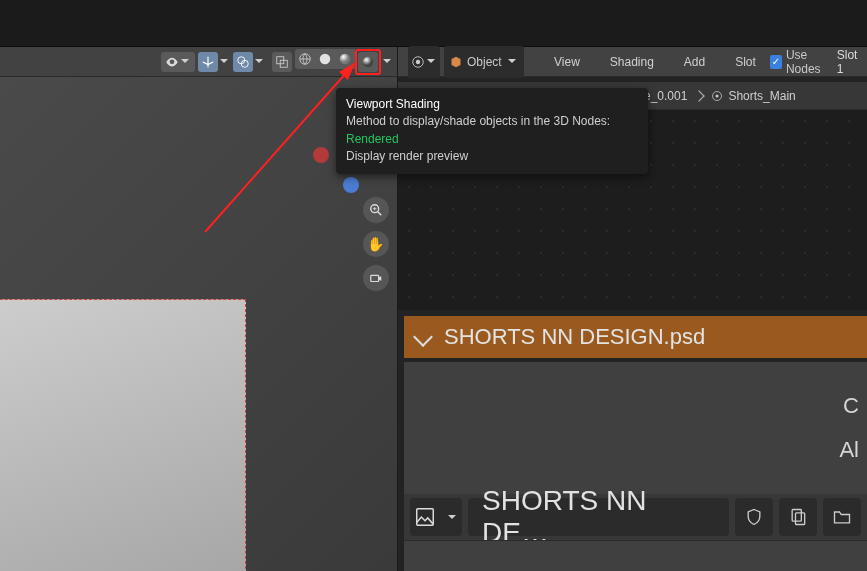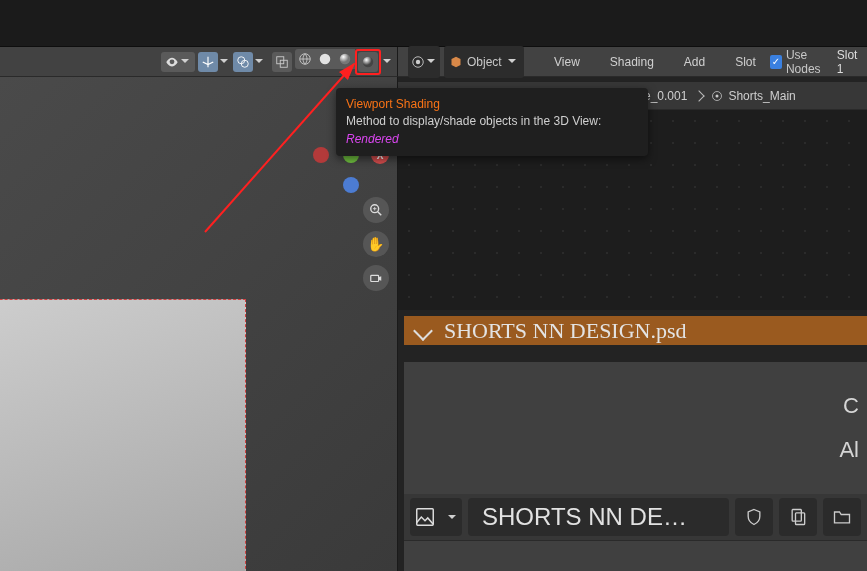--- a/index.html
+++ b/index.html
@@ -113,36 +113,36 @@
   .vp-controls { position:absolute; right:8px; top:120px; display:flex; flex-direction:column; gap:8px;}
   .vp-ctrl { width:26px;height:26px;border-radius:50%;background:rgba(90,90,90,0.85);display:flex;align-items:center;justify-content:center;color:#ddd;font-size:14px;cursor:pointer;}
   
   .tooltip {
     position:absolute; left:336px; top:88px; width:312px;
     background:#1f1f1f; padding:8px 10px; border-radius:4px;
     box-shadow:0 3px 8px rgba(0,0,0,0.5);
     font-size:12px; color:#cfcfcf; line-height:1.45;
     z-index:20;
   }
-  .tooltip .linkish { color:#d946ef;font-style:italic; }
+  .tooltip .linkish { color:#22c55e; }
   
   .arrow-svg { position:absolute; left:0; top:0; z-index:30; pointer-events:none;}
   
   .node-area {
     position:absolute; left:398px; top:110px; right:0; height:200px;
     background:#1d1d1d;
     background-image: radial-gradient(#2b2b2b 1px, transparent 1px);
     background-size:22px 22px;
   }
   
   .orange-bar {
-    position:absolute; left:404px; right:0; top:316px; height:29px;
+    position:absolute; left:404px; right:0; top:316px; height:42px;
     background:#9a5a1f;
     display:flex; align-items:center; padding:4px 12px;
-    color:#e3e3e3; font-size:22px;font-family:Liberation Serif, serif;
+    color:#e3e3e3; font-size:22px;
   }
   .orange-bar .chev {
     width:14px;height:14px;border-left:2.5px solid #ddd;border-bottom:2.5px solid #ddd;
     transform:rotate(-45deg); margin-right:14px;
   }
   
   .panel-below {
     position:absolute; left:404px; right:0; top:362px; height:132px;
     background:#404040;
     color:#d5d5d5; font-size:22px;
@@ -157,21 +157,21 @@
   }
   .big-icon-btn {
     height:38px; min-width:38px;
     background:#2b2b2b; border-radius:4px;
     display:flex; align-items:center; justify-content:center; color:#ddd;
     cursor:pointer;
   }
   .name-field {
     flex:1; height:38px; background:#2b2b2b; border-radius:4px;
     display:flex; align-items:center; padding:0 14px;
-    font-size:24px; color:#e2e2e2;
+    font-size:28px; color:#e2e2e2;
   }
   
   .sliver {
     position:absolute; left:404px; right:0; top:540px; bottom:0;
     background:#404040;
     border-top:1px solid #2a2a2a;
   }
 </style>
 </head>
 <body>
@@ -315,24 +315,25 @@
     <div class="vp-ctrl">
       <svg width="14" height="14" viewBox="0 0 16 16">
           <rect x="2" y="5" width="9" height="7" rx="1" fill="none" stroke="#ddd" stroke-width="1.4"></rect>
           <path d="M11 7l3-1v5l-3-1z" fill="#ddd"></path>
         </svg>
     </div>
   </div>
 </div>
 
 <div class="tooltip">
-  <div style="color:#f97316">Viewport Shading</div>
+  <div style="color:#ffffff">Viewport Shading</div>
   <div>
-    <span>Method to display/shade objects in the 3D View:  </span><span class="linkish">Rendered</span>
-  </div>
+    <span>Method to display/shade objects in the 3D Nodes:  </span><span class="linkish">Rendered</span>
+  </div>
+  <div>Display render preview</div>
 </div>
 
 <svg class="arrow-svg" width="867" height="571">
   <defs>
       <marker id="ah" markerWidth="10" markerHeight="10" refX="8" refY="3" orient="auto">
     <path d="M0,0 L9,3 L0,6 z" fill="#ff2020"></path>
       </marker>
     </defs>
   <line x1="205" y1="232" x2="354" y2="64" stroke="#ff2020" stroke-width="2" marker-end="url(#ah)"></line>
 </svg>

